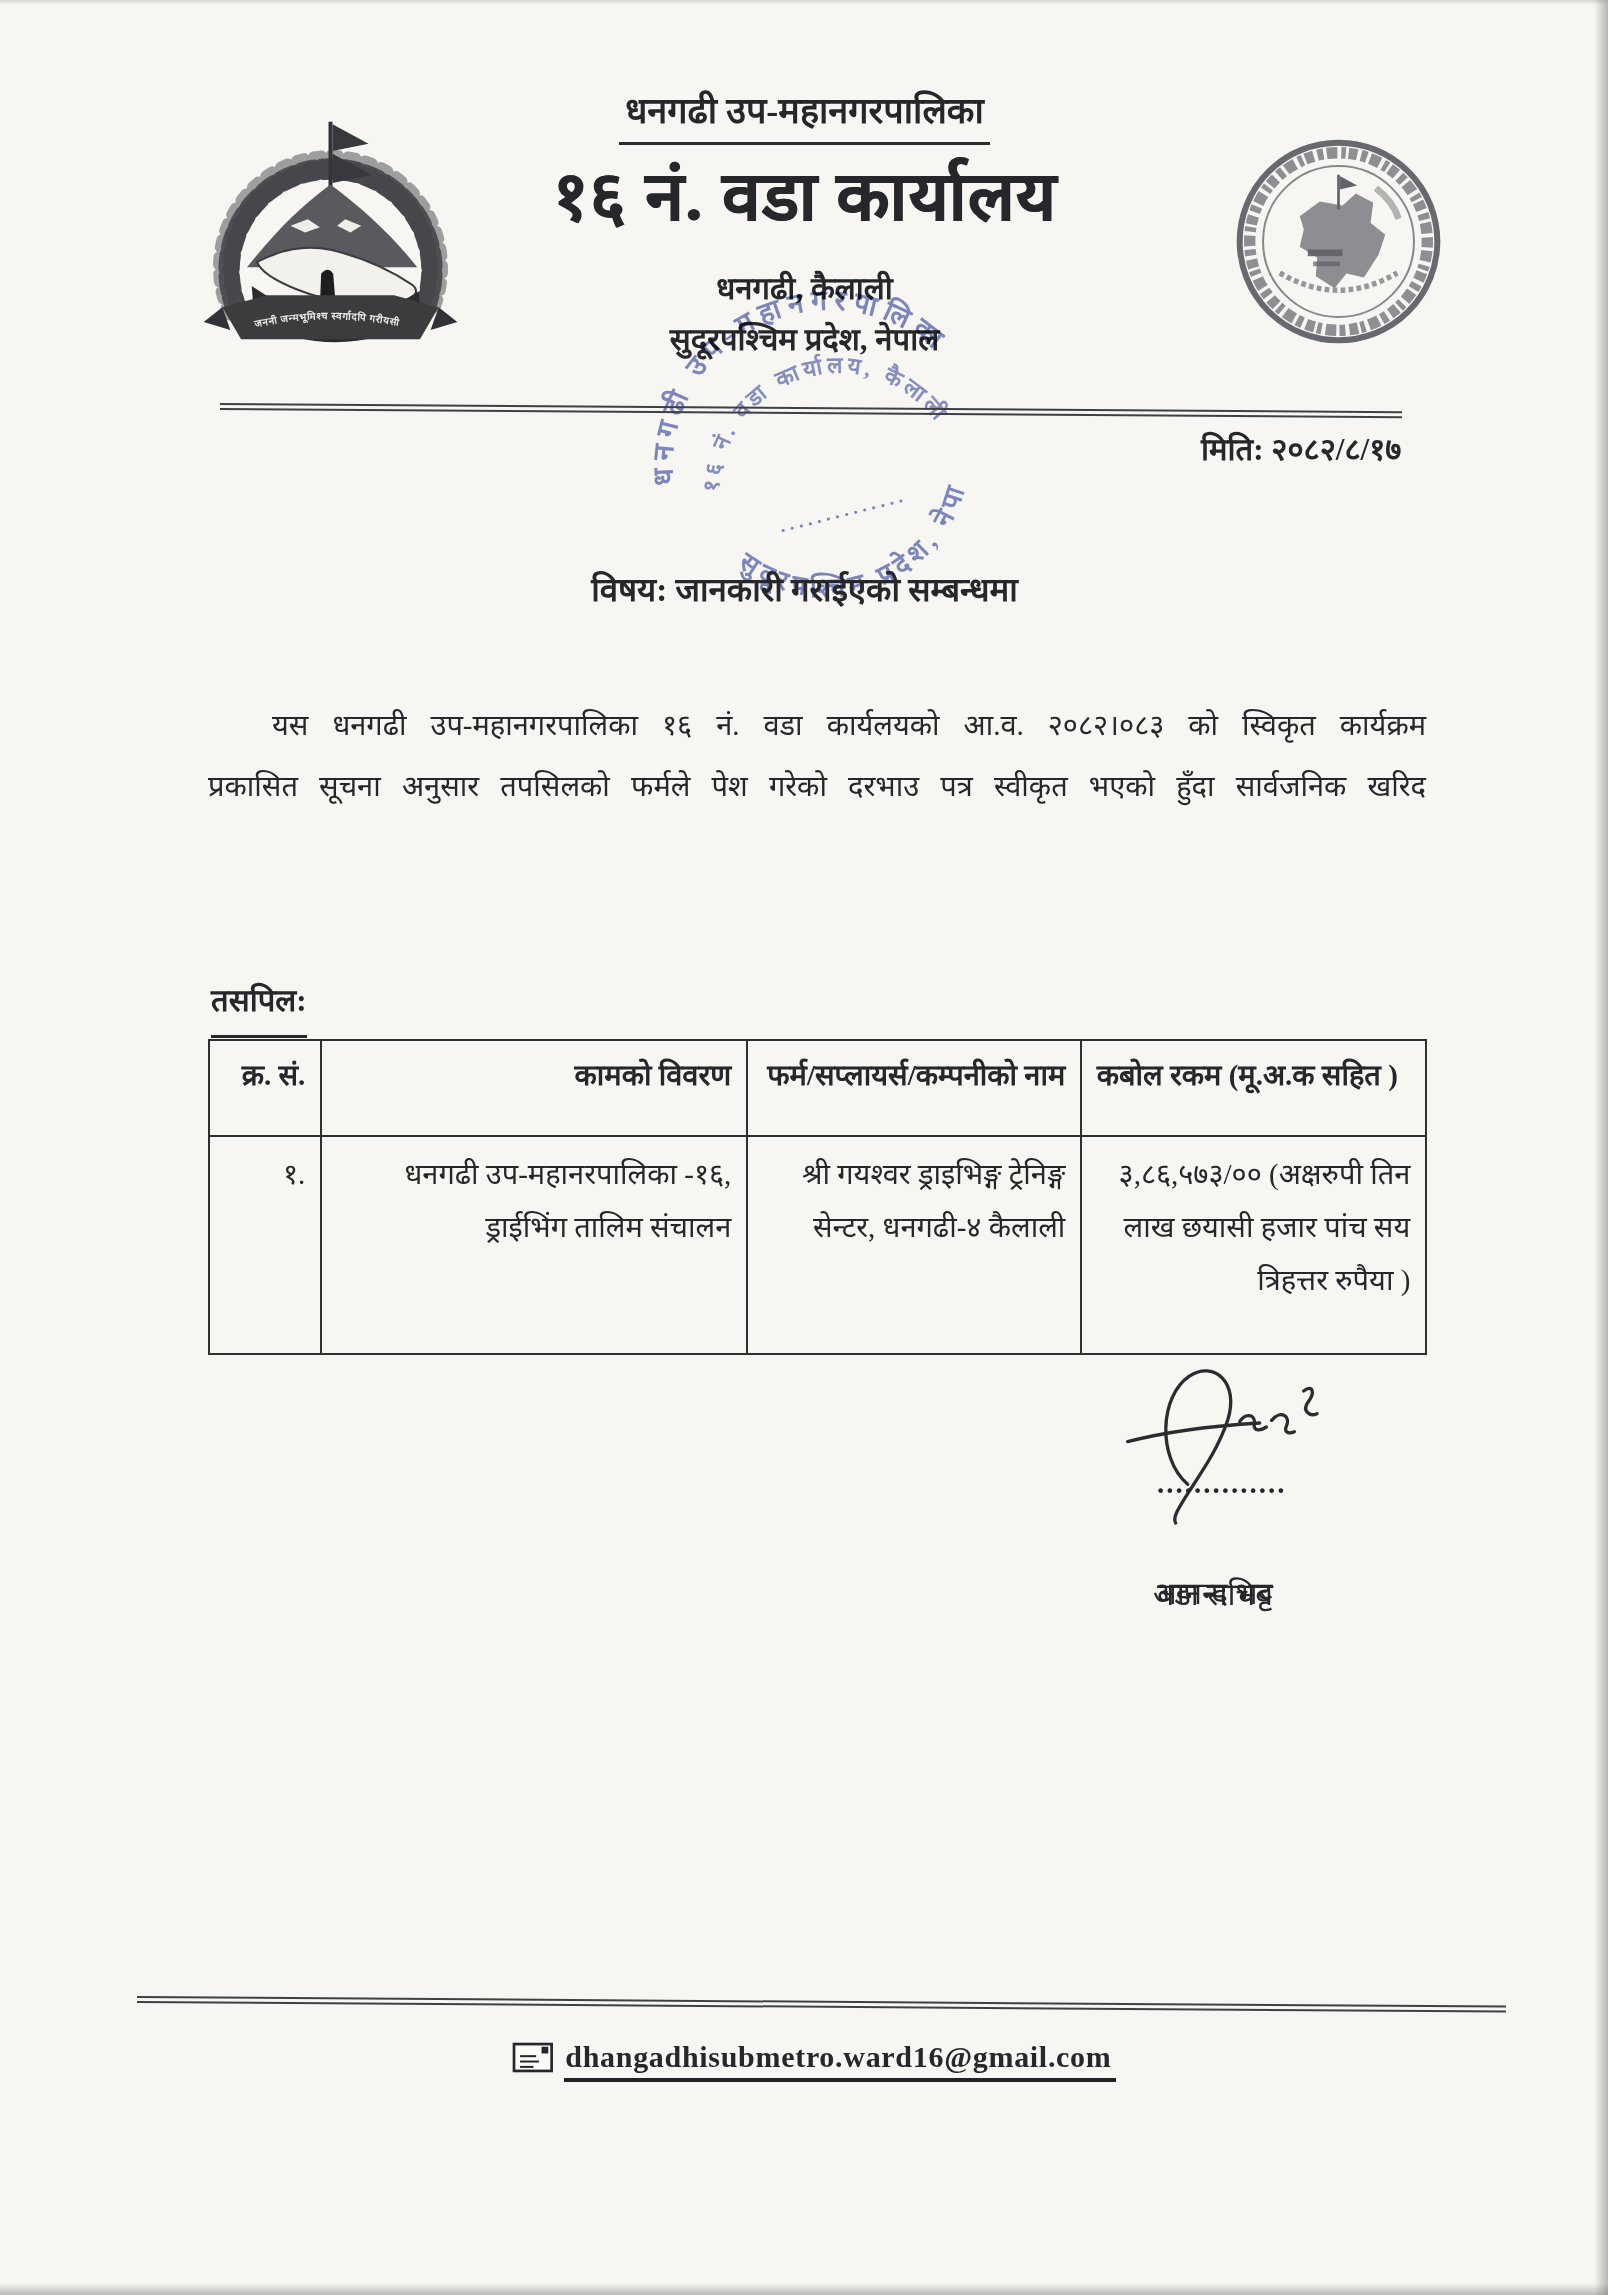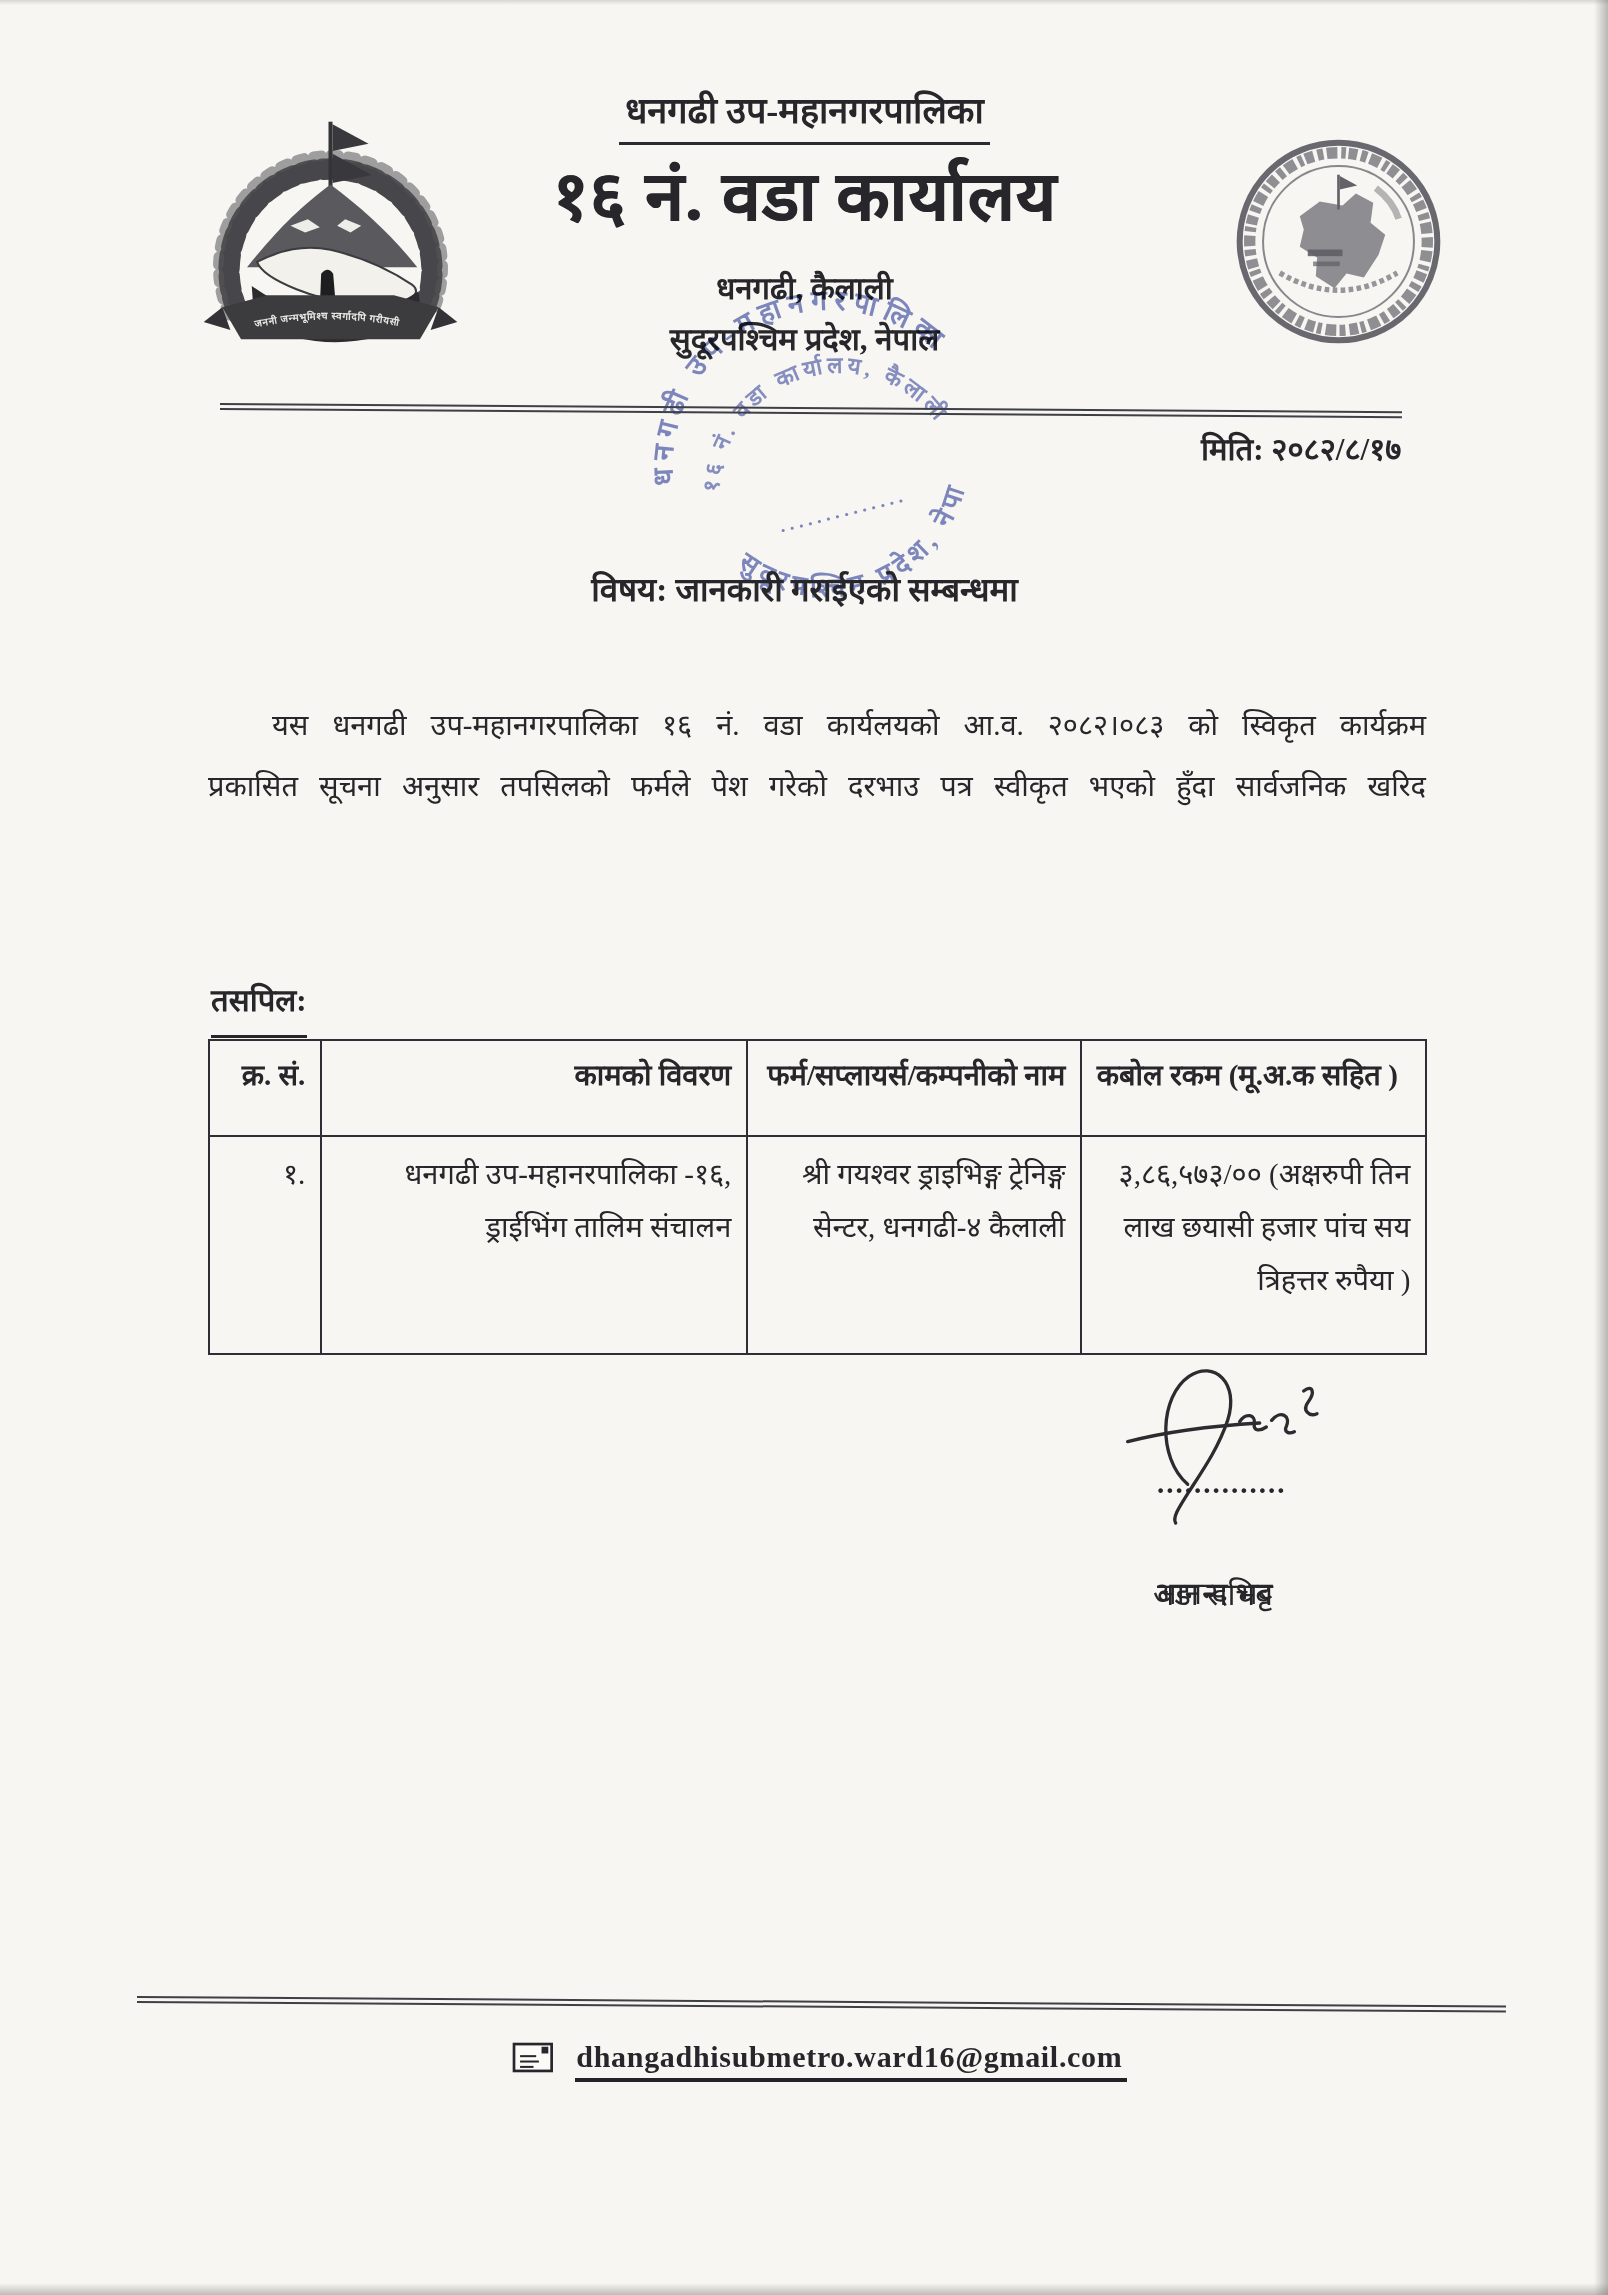--- a/index.html
+++ b/index.html
@@ -49,21 +49,21 @@
   .doc-table th{font-size:29px;font-weight:bold;height:73px;line-height:47px;}
   .doc-table td{font-size:29px;line-height:53px;height:194px;}
   .doc-table th.justify{text-align:justify;}
   .col-sn{width:112px;}.col-work{width:426px;}.col-firm{width:334px;}.col-amt{width:345px;}
 
   .sig-svg{left:1109px;top:1356px;}
   .sig-dots{left:1157px;top:1467px;font-size:29px;letter-spacing:2px;font-weight:bold;}
   .sig-title{left:1157px;top:1572px;font-size:31px;}
   .sig-name{left:1153px;top:1571px;font-size:31px;}
 
-  .email-row{left:512px;top:2040px;display:flex;align-items:flex-start;gap:20px;}
+  .email-row{left:512px;top:2040px;display:flex;align-items:flex-start;gap:9px;}
   .email-text{font-size:30px;font-weight:bold;border-bottom:4.7px solid #222228;
     padding:0 4px 4px 1.3px;letter-spacing:0.7px;}
 
   .emblem-svg{left:190px;top:95px;}
   .seal-svg{left:1233px;top:136px;opacity:.88;}
   .stamp-svg{left:616px;top:248px;opacity:.85;mix-blend-mode:multiply;}
 </style>
 </head>
 <body>
 

